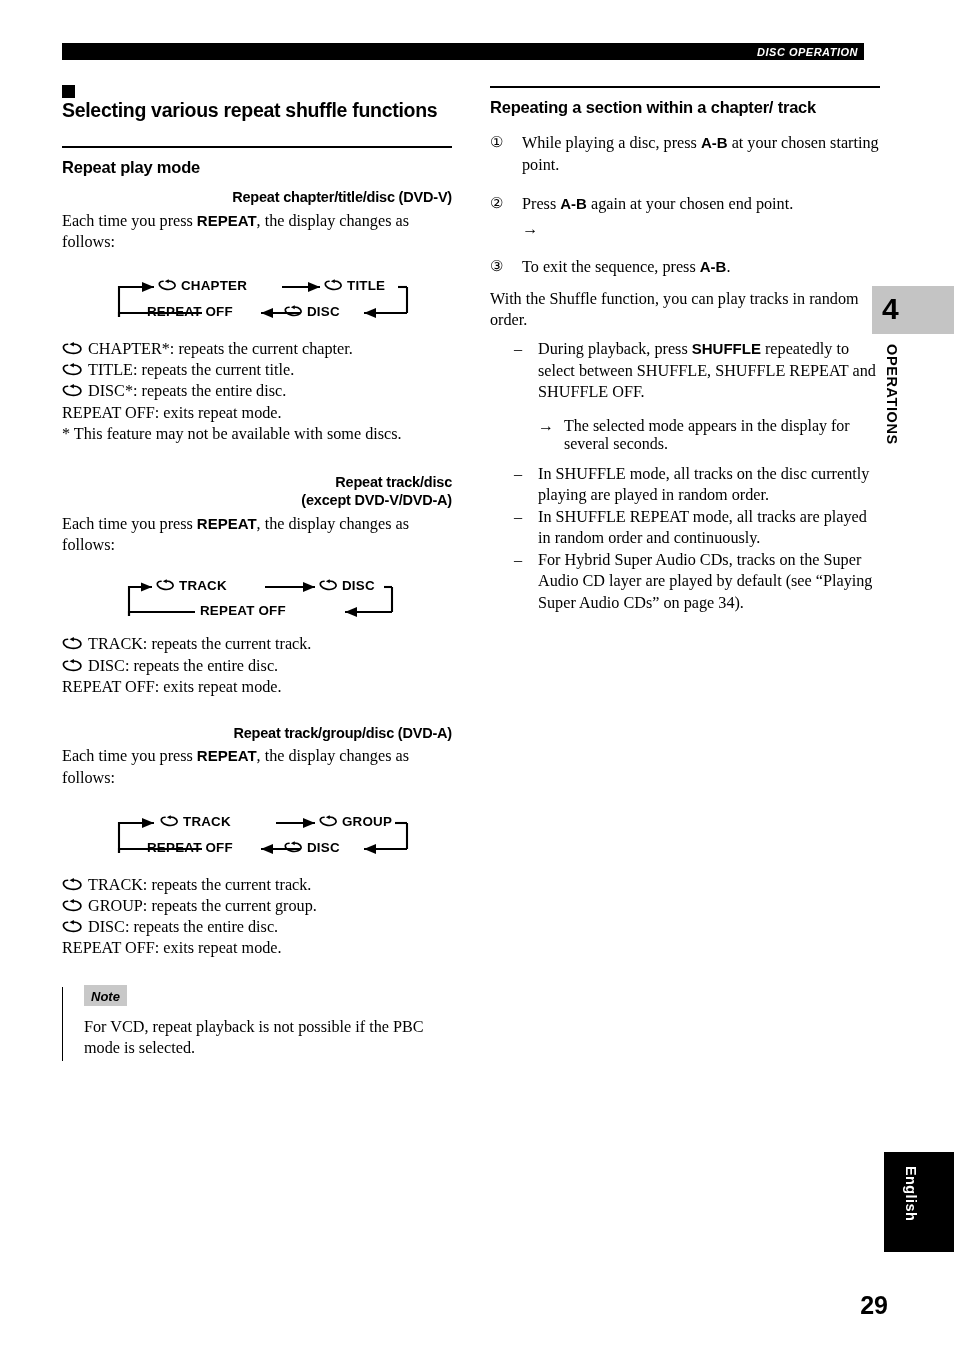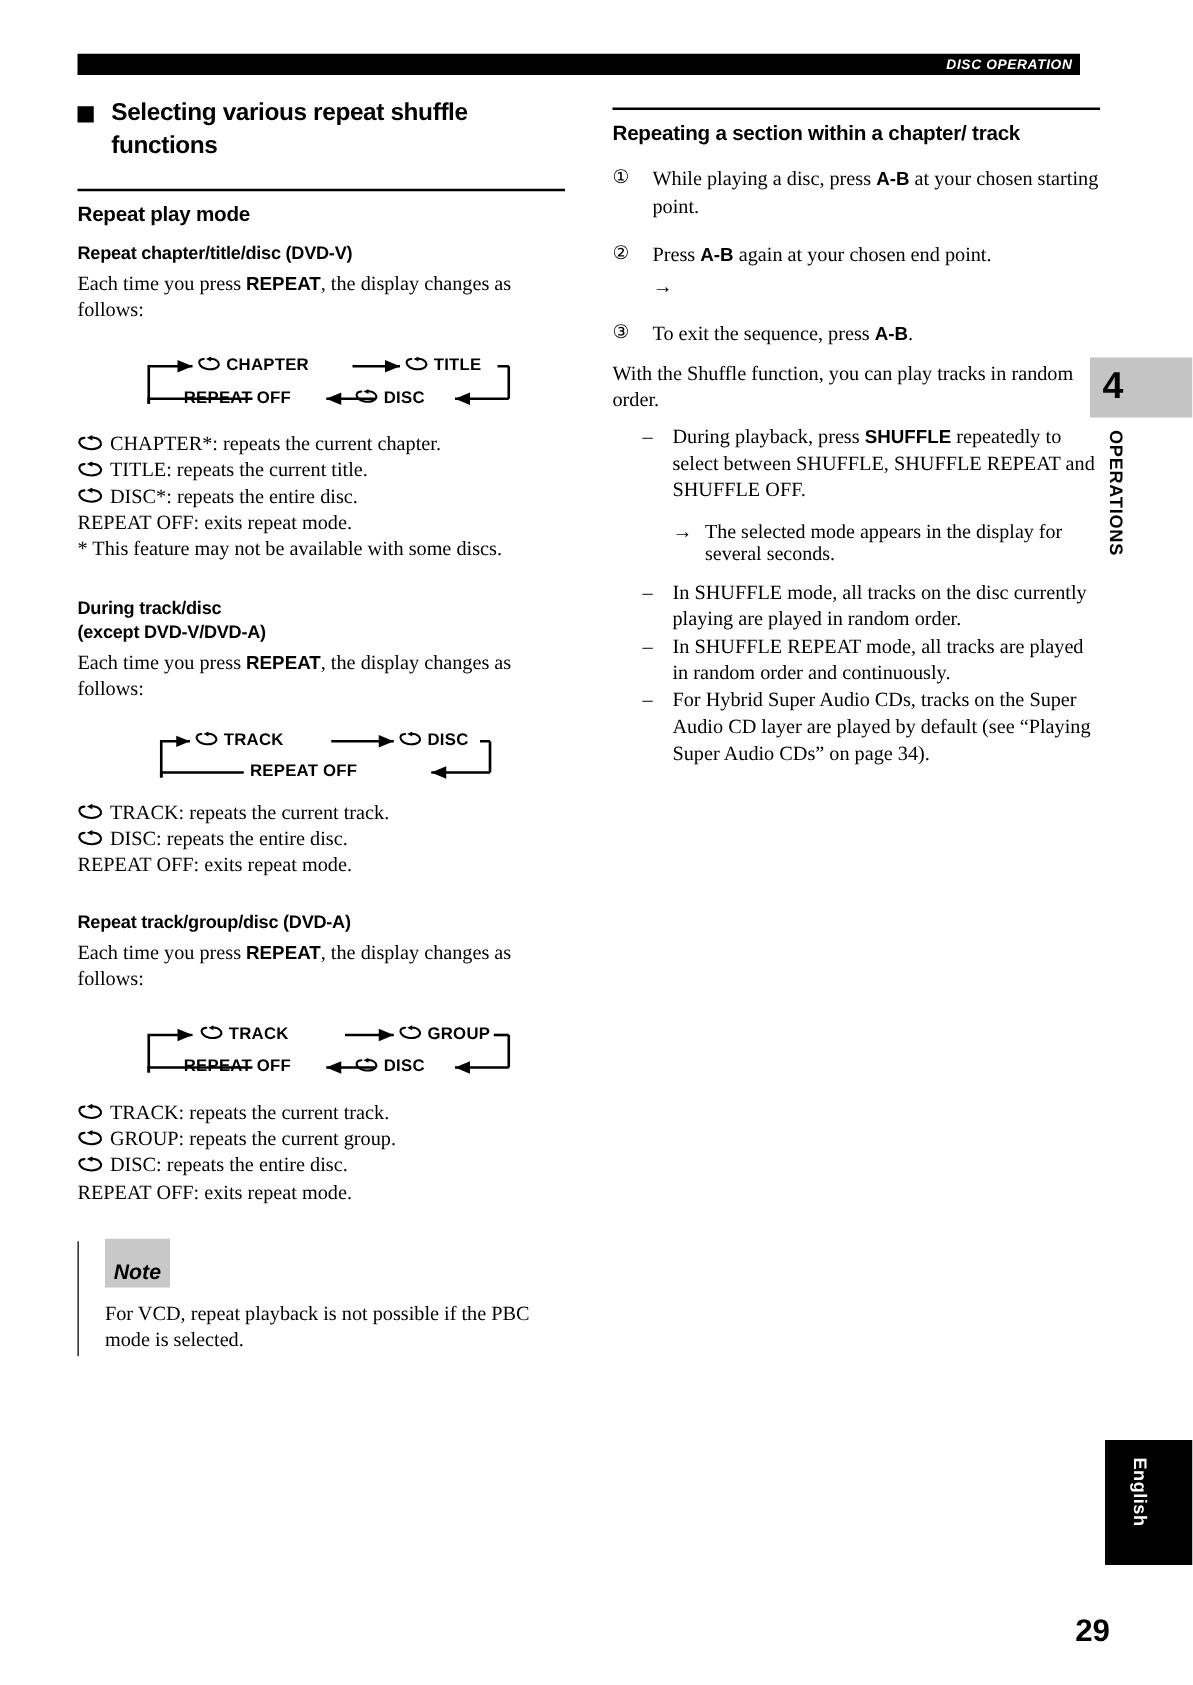--- a/index.html
+++ b/index.html
@@ -54,20 +54,21 @@
 
   
   .h1-block {
     display: flex;
     align-items: flex-start;
     font-family: "Liberation Sans", "DejaVu Sans", sans-serif;
     font-weight: bold;
     font-size: 19.5px;
     line-height: 1.32;
     letter-spacing: -0.3px;
+    flex-direction: column;
   }
   .h1-block .sq {
     width: 13px;
     height: 13px;
     background: #000;
     flex: 0 0 auto;
     margin-right: 14px;
     margin-top: 7px;
   }
   .h1-block .txt { flex: 1 1 auto; }
@@ -84,20 +85,21 @@
     font-size: 16.5px;
     letter-spacing: -0.2px;
     line-height: 1.25;
   }
   .h3 {
     font-family: "Liberation Sans", "DejaVu Sans", sans-serif;
     font-weight: bold;
     font-size: 14.5px;
     letter-spacing: -0.2px;
     line-height: 1.3;
+    text-align: right;
   }
 
   p, .body {
     font-size: 16.2px;
     line-height: 1.30;
     margin: 0;
   }
   .bsans {
     font-family: "Liberation Sans", "DejaVu Sans", sans-serif;
     font-weight: bold;
@@ -149,22 +151,22 @@
     left: 0; top: 2px; bottom: -2px;
     width: 1.3px;
     background: #000;
   }
   .note-tag {
     display: inline-block;
     background: #c8c8c8;
     font-family: "Liberation Sans", "DejaVu Sans", sans-serif;
     font-weight: bold;
     font-style: italic;
-    font-size: 17px;
-    padding: 17px 7px 2px 7px;
+    font-size: 13px;
+    padding: 4px 7px 2px 7px;
   }
   .note-body {
     margin-top: 11px;
     font-size: 16.2px;
     line-height: 1.30;
   }
 
   
   .numitem {
     display: flex;
@@ -346,21 +348,21 @@
     <div class="defline">
       <span class="loop"><svg viewBox="0 0 24 16" width="21" height="14">
             <path d="M6.4,2.6 C1.6,2.6 0.6,6.2 2.8,9.1 C5.4,12.6 12.8,14.0 17.8,12.2 C21.8,10.8 22.6,7.6 20.3,5.0 C18.6,3.1 15.6,2.2 12.6,2.3" fill="none" stroke="#000" stroke-width="1.9" stroke-linecap="round"></path>
             <polygon points="13.6,0.0 13.6,5.0 8.6,2.5" fill="#000"></polygon>
           </svg></span><span>DISC*: repeats the entire disc.</span>
     </div>
     <div class="defline">REPEAT OFF: exits repeat mode.</div>
     <div class="defline">* This feature may not be available with some discs.</div>
   </div>
 
-  <div class="h3" style="margin-top:28px;">During track/disc</div>
+  <div class="h3" style="margin-top:28px;">Repeat track/disc</div>
   <div class="h3">(except DVD-V/DVD-A)</div>
   <p style="margin-top:4px;">
     <span>Each time you press </span><b class="bsans">REPEAT</b><span>, the display changes as follows:</span>
   </p>
 
   <div class="flow" style="margin-top:16px; height:52px;">
     <svg width="390" height="52" viewBox="0 0 390 52" xmlns="http://www.w3.org/2000/svg">
       <g stroke="#000" stroke-width="2.1" fill="none">
         <path d="M67,44 L67,15 L90,15"></path>
         <path d="M203,15 L253,15"></path>

